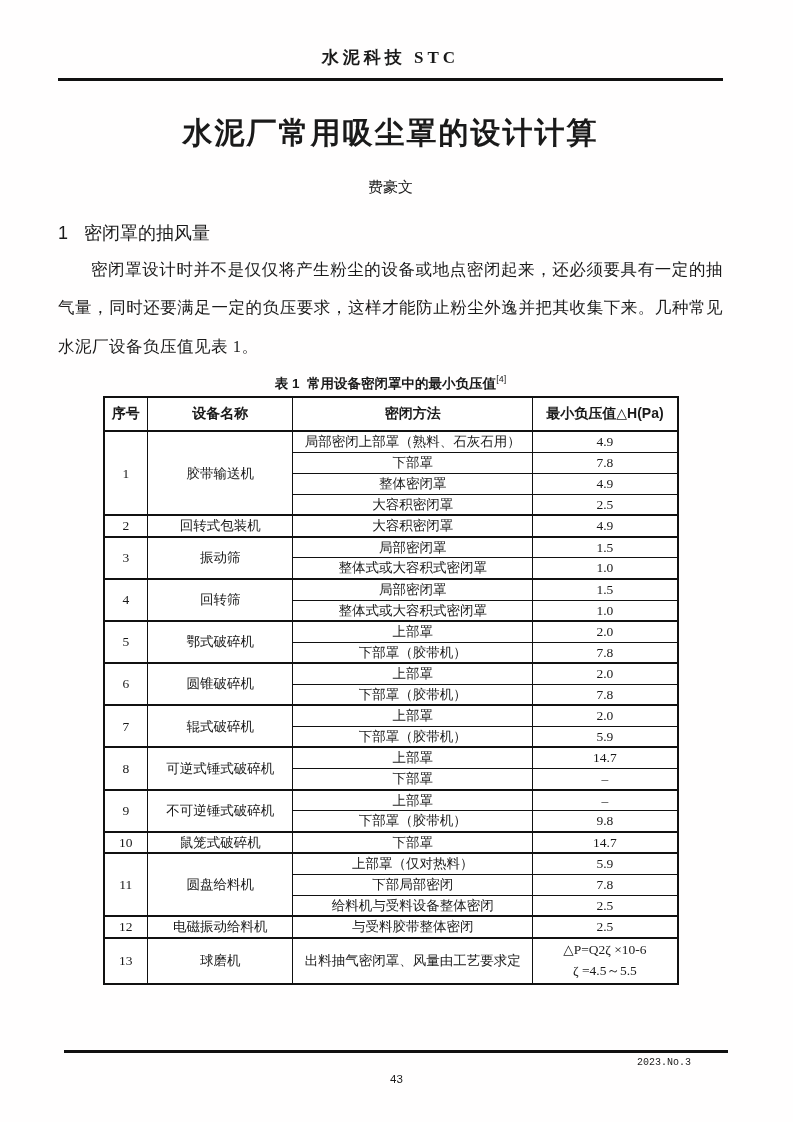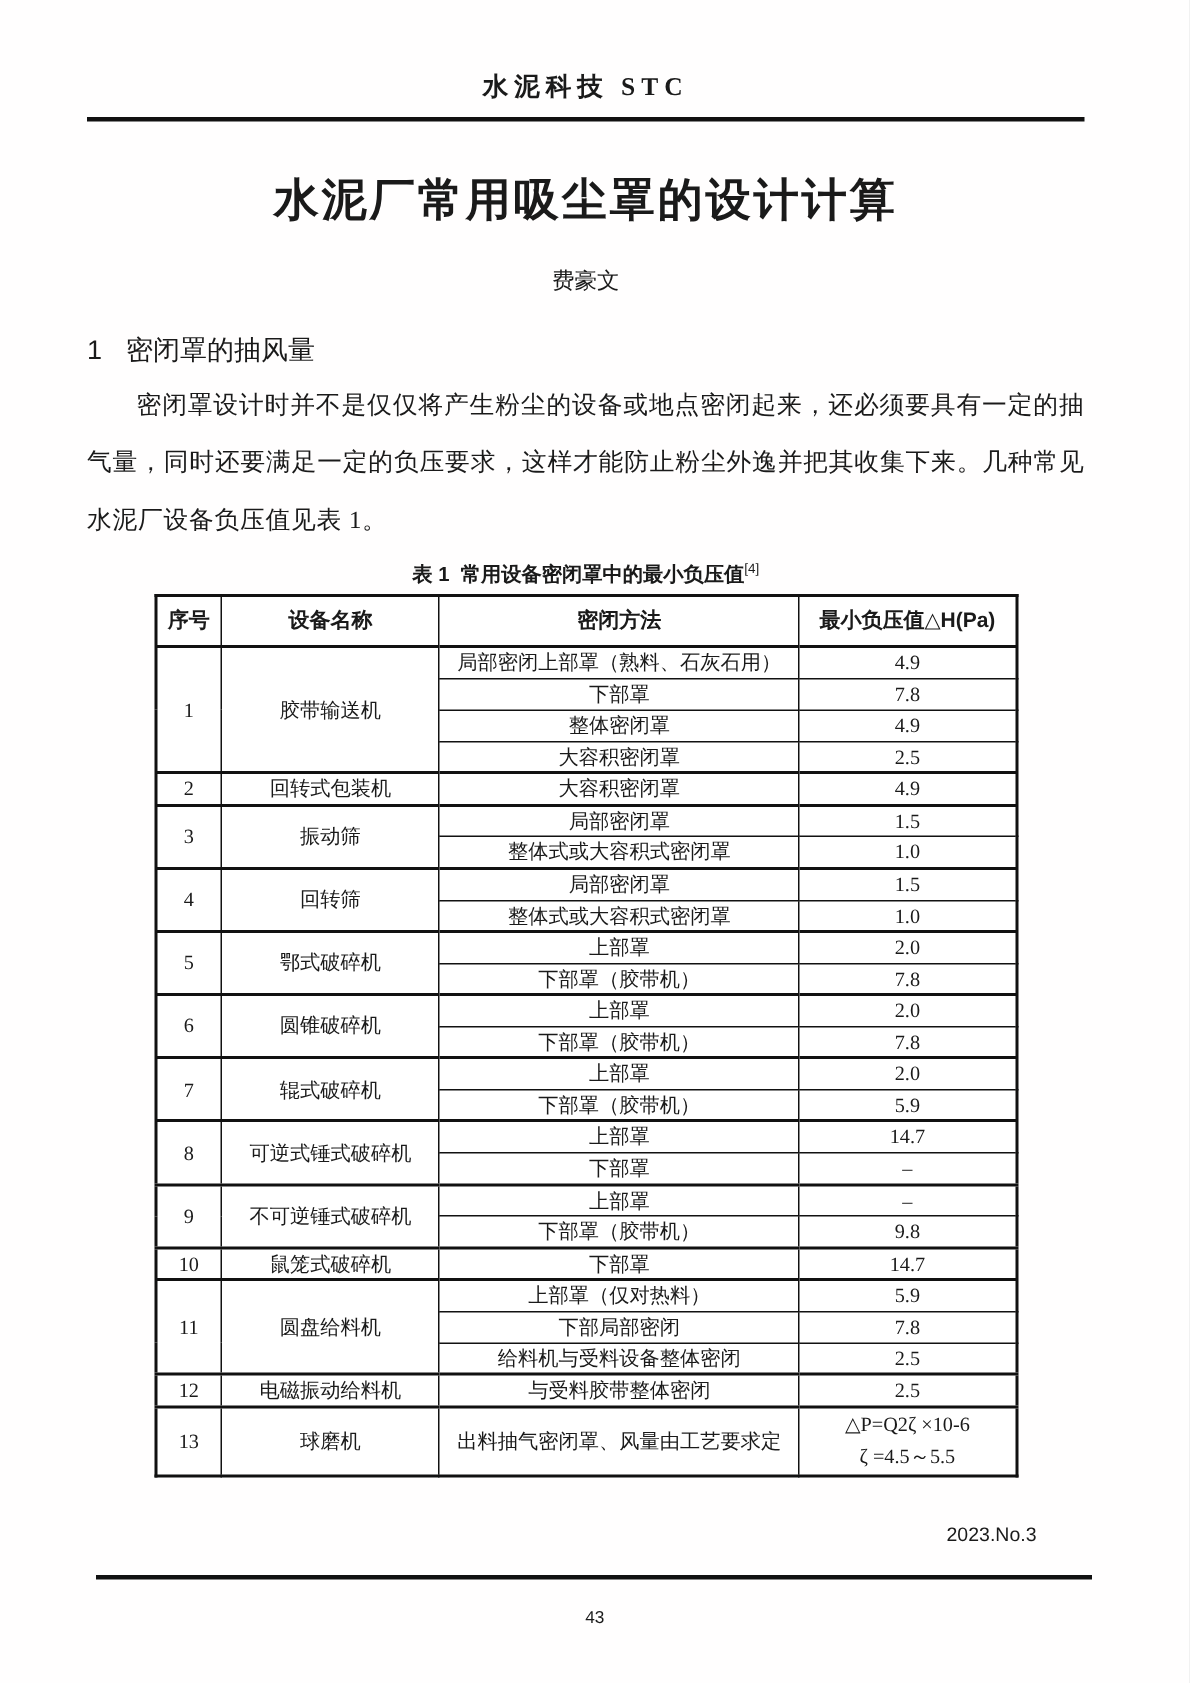--- a/index.html
+++ b/index.html
@@ -116,23 +116,23 @@
   .footer-page-number {
     position:absolute;
     top:1057px; left:0; width:100%;
     text-align:center;
     font-size:11.5px;
     font-family:"Liberation Sans","DejaVu Sans",sans-serif;
     margin-top:16px;
   }
   .footer-issue {
     position:absolute;
-    top:1015px; right:102px;
-    font-size:13px;
-    font-family:Liberation Sans, sans-serif;
+    top:1057px; right:102px;
+    font-size:10px;
+    font-family:Liberation Mono, monospace;
   }
 </style>
 </head>
 <body>
 
 <div class="page">
   <div class="content">
 
     <div class="journal-header">水泥科技 STC</div>
     <div class="header-rule"></div>

